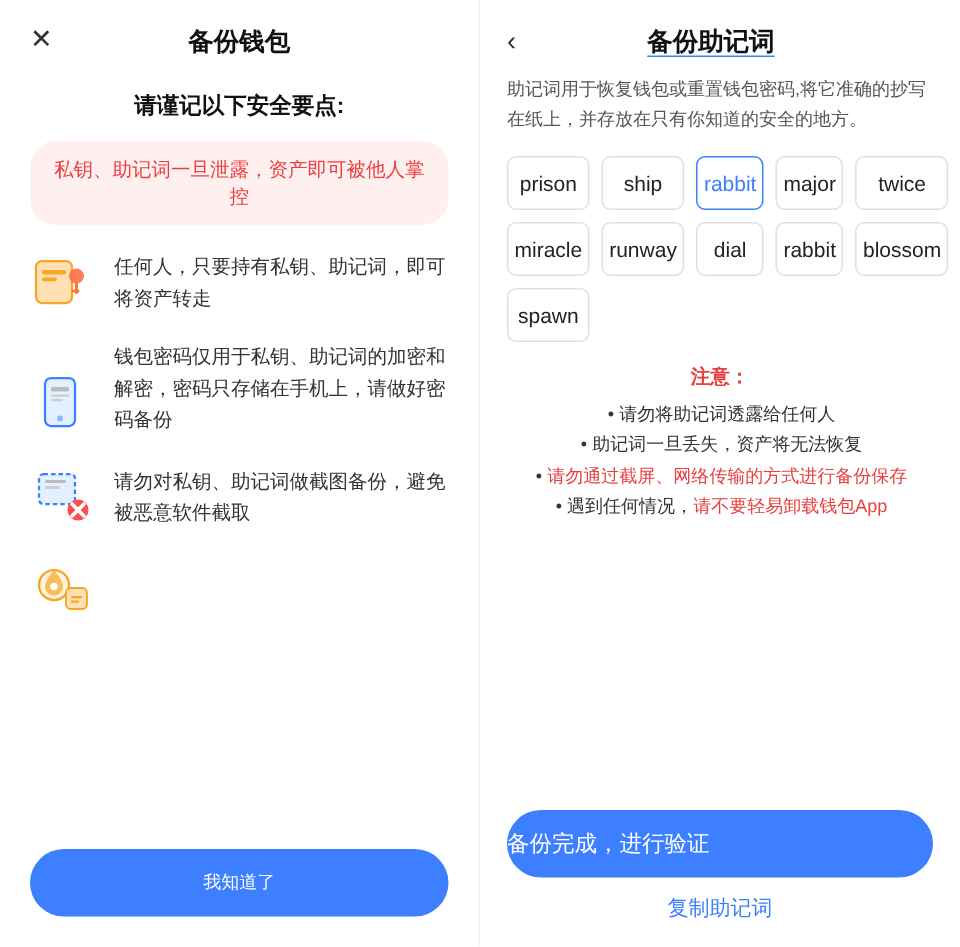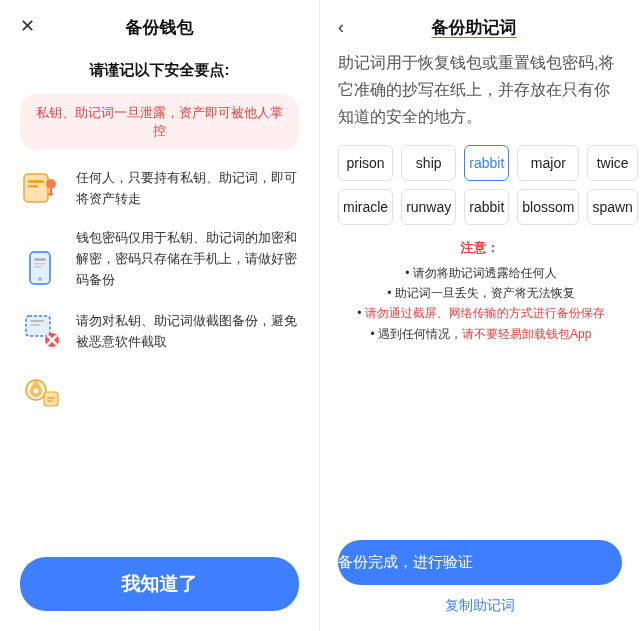--- a/index.html
+++ b/index.html
@@ -106,22 +106,22 @@
       margin-top: auto;
     }
 
     .know-btn {
       width: 100%;
       background: #3d7fff;
       color: #fff;
       border: none;
       border-radius: 26px;
       padding: 14px 0;
-      font-size: 19px;
-      font-weight: 700;
+      font-size: 12px;
+      font-weight: 400;
       cursor: pointer;
       text-align: center;
     }
 
     
     .right-panel {
       width: 320px;
       height: 631px;
       background: #fff;
       display: flex;
@@ -149,21 +149,21 @@
       color: #111;
       flex: 1;
       text-align: center;
       margin-right: 26px;
       text-decoration: underline;
       text-decoration-color: #3d7fff;
       text-underline-offset: 4px;
     }
 
     .right-desc {
-      font-size: 16px;
+      font-size: 12px;
       color: #555;
       line-height: 1.7;
       margin-bottom: 14px;
     }
 
     .mnemonic-grid {
       display: grid;
       grid-template-columns: repeat(5, 1fr);
       gap: 8px;
       margin-bottom: 14px;
@@ -319,20 +319,21 @@
   <div class="right-desc">助记词用于恢复钱包或重置钱包密码,将它准确的抄写在纸上，并存放在只有你知道的安全的地方。</div>
 
   <div class="mnemonic-grid" id="mnemonic-grid">
       <div class="mnemonic-word">prison</div>
       <div class="mnemonic-word">ship</div>
       <div class="mnemonic-word highlighted">rabbit</div>
       <div class="mnemonic-word">major</div>
       <div class="mnemonic-word">twice</div>
       <div class="mnemonic-word">miracle</div>
       <div class="mnemonic-word">runway</div>
+      <div class="mnemonic-word">dial</div>
       <div class="mnemonic-word">rabbit</div>
       <div class="mnemonic-word">blossom</div>
       <div class="mnemonic-word">spawn</div>
     </div>
 
   <div class="right-notes">
     <div class="notes-title">注意：</div>
     <div id="notes-container">
         <div class="note-item">• 请勿将助记词透露给任何人</div>
         <div class="note-item">• 助记词一旦丢失，资产将无法恢复</div>

